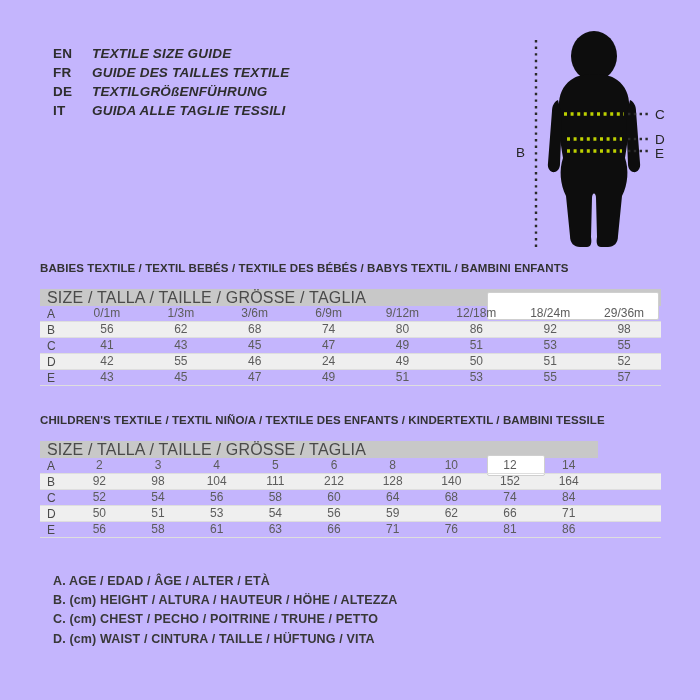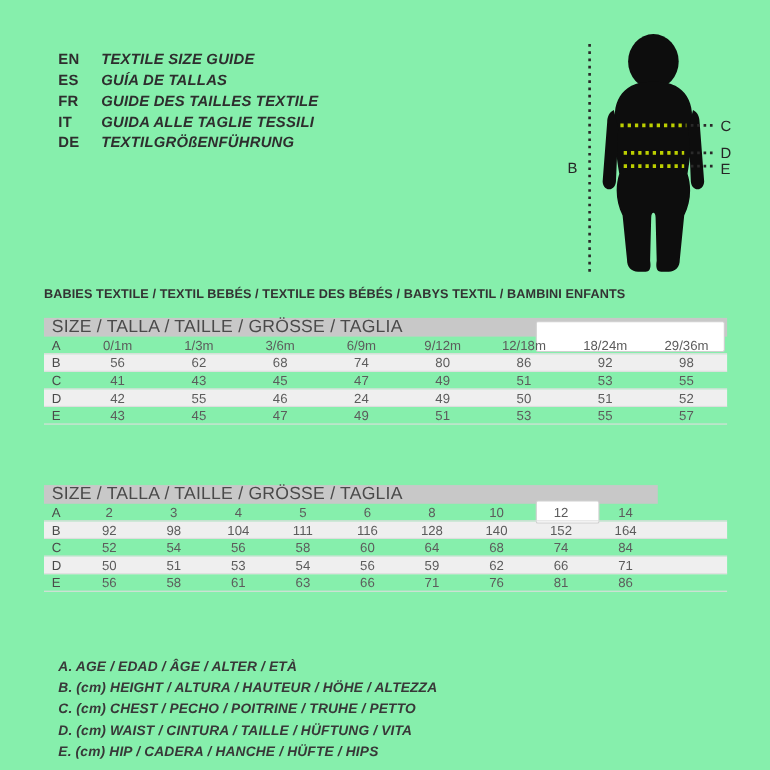--- a/index.html
+++ b/index.html
@@ -1,18 +1,18 @@
 <!DOCTYPE html>
 <html><head>
 <meta charset="utf-8">
 <style>
   * { margin:0; padding:0; box-sizing:border-box; }
   html,body { background:#ffffff; }
   body { font-family:"Liberation Sans", sans-serif; }
-  #canvas { position:relative; width:700px; height:700px; background:#86efac; overflow:hidden; }
+  #canvas { position:relative; width:700px; height:700px; background:#c4b5fd; overflow:hidden; }
 
   
   .lang-list { position:absolute; left:53px; top:44px; }
   .lang-row { display:flex; height:19px; align-items:center; }
   .lang-code { width:39px; font-size:13.5px; font-weight:bold; color:#2e2e2e; letter-spacing:.2px; }
   .lang-title { font-size:13.5px; font-weight:bold; color:#2e2e2e; letter-spacing:.2px;font-style:italic; }
 
   
   .figure { position:absolute; left:510px; top:28px; width:176px; height:228px; }
   .fig-label { font-size:13.5px; fill:#262626; font-family:"Liberation Sans",sans-serif; }
@@ -26,58 +26,54 @@
   .size-table { position:absolute; left:40px; width:621px; }
   #babies-table { top:289px; }
   #children-table { top:441px; }
   .bar { height:17px; background:#c8c8c8; display:flex; align-items:center; padding-left:7px;
          font-size:16px; color:#4a4a4a; letter-spacing:.2px; position:relative; z-index:1; }
   .t2 .bar { width:558px; }
   .trow { display:flex; height:16px; border-bottom:1px solid #dedede; align-items:center; }
   .trow.stripe { background:#efefef; }
   .trow.first { position:relative; z-index:3; background:transparent; }
   .tlabel { width:30px; padding-left:7px; font-size:12px; color:#4a4a4a; }
-  .tvals { flex:1; display:flex; height:100%; align-items:center; }
+  .tvals { flex:1; display:flex; height:100%; }
   .t2 .tvals { flex:none; width:528px; }
   .tcell { flex:1; text-align:center; font-size:12px; color:#5c5c5c; }
 
   
   .hl-box { position:absolute; background:#ffffff; border:1px solid #cfcfcf; border-radius:2px; z-index:2; }
   #babies-highlight { left:447px; top:3px; width:172px; height:28px; }
   #children-highlight { left:447px; top:14px; width:58px; height:21px; }
 
   
-  .legend { position:absolute; left:53px; top:596px;font-style:italic; }
+  .legend { position:absolute; left:53px; top:571px; }
   .legend-line { height:19.3px; font-size:12.5px; font-weight:bold; color:#383838; letter-spacing:.15px; display:flex; align-items:center; }
 </style>
 </head>
 <body>
 
 <div id="canvas">
 
   <div class="lang-list">
     <div class="lang-row">
       <span class="lang-code">EN</span>
       <span class="lang-title">TEXTILE SIZE GUIDE</span>
     </div>
     <div class="lang-row">
-      <span class="lang-code">ES</span>
-      <span class="lang-title">GUÍA DE TALLAS</span>
-    </div>
-    <div class="lang-row">
       <span class="lang-code">FR</span>
       <span class="lang-title">GUIDE DES TAILLES TEXTILE</span>
     </div>
     <div class="lang-row">
+      <span class="lang-code">DE</span>
+      <span class="lang-title">TEXTILGRÖßENFÜHRUNG</span>
+    </div>
+    <div class="lang-row">
       <span class="lang-code">IT</span>
       <span class="lang-title">GUIDA ALLE TAGLIE TESSILI</span>
-    </div>
-    <div class="lang-row">
-      <span class="lang-code">DE</span>
-      <span class="lang-title">TEXTILGRÖßENFÜHRUNG</span>
     </div>
   </div>
 
   <svg class="figure" viewBox="0 0 176 228">
 
     <line x1="26" y1="12" x2="26" y2="221" stroke="#2a2a2a" stroke-width="2.4" stroke-dasharray="2.4 4.2"></line>
     <text class="fig-label" x="6" y="129">B</text>
 
     <g fill="#0d0d0d">
       <ellipse cx="84" cy="28" rx="23" ry="25"></ellipse>
@@ -169,20 +165,21 @@
             <div class="tcell">49</div>
             <div class="tcell">51</div>
             <div class="tcell">53</div>
             <div class="tcell">55</div>
             <div class="tcell">57</div>
           </div>
         </div>
       </div>
   </div>
 
+  <div class="section-title" id="children-title">CHILDREN'S TEXTILE / TEXTIL NIÑO/A / TEXTILE DES ENFANTS / KINDERTEXTIL / BAMBINI TESSILE</div>
   <div class="size-table t2" id="children-table">
     <div class="bar">SIZE / TALLA / TAILLE / GRÖSSE / TAGLIA</div>
     <div class="hl-box" id="children-highlight"></div>
     <div>
         <div class="trow first">
           <div class="tlabel">A</div>
           <div class="tvals">
             <div class="tcell">2</div>
             <div class="tcell">3</div>
             <div class="tcell">4</div>
@@ -194,21 +191,21 @@
             <div class="tcell">14</div>
           </div>
         </div>
         <div class="trow stripe">
           <div class="tlabel">B</div>
           <div class="tvals">
             <div class="tcell">92</div>
             <div class="tcell">98</div>
             <div class="tcell">104</div>
             <div class="tcell">111</div>
-            <div class="tcell">116</div>
+            <div class="tcell">212</div>
             <div class="tcell">128</div>
             <div class="tcell">140</div>
             <div class="tcell">152</div>
             <div class="tcell">164</div>
           </div>
         </div>
         <div class="trow">
           <div class="tlabel">C</div>
           <div class="tvals">
             <div class="tcell">52</div>
@@ -251,16 +248,15 @@
           </div>
         </div>
       </div>
   </div>
 
   <div class="legend">
     <div class="legend-line">A. AGE / EDAD / ÂGE / ALTER / ETÀ</div>
     <div class="legend-line">B. (cm) HEIGHT / ALTURA / HAUTEUR / HÖHE / ALTEZZA</div>
     <div class="legend-line">C. (cm) CHEST / PECHO / POITRINE / TRUHE / PETTO</div>
     <div class="legend-line">D. (cm) WAIST / CINTURA / TAILLE / HÜFTUNG / VITA</div>
-    <div class="legend-line">E. (cm) HIP / CADERA / HANCHE / HÜFTE / HIPS</div>
   </div>
 
 </div>
 
 </body></html>

